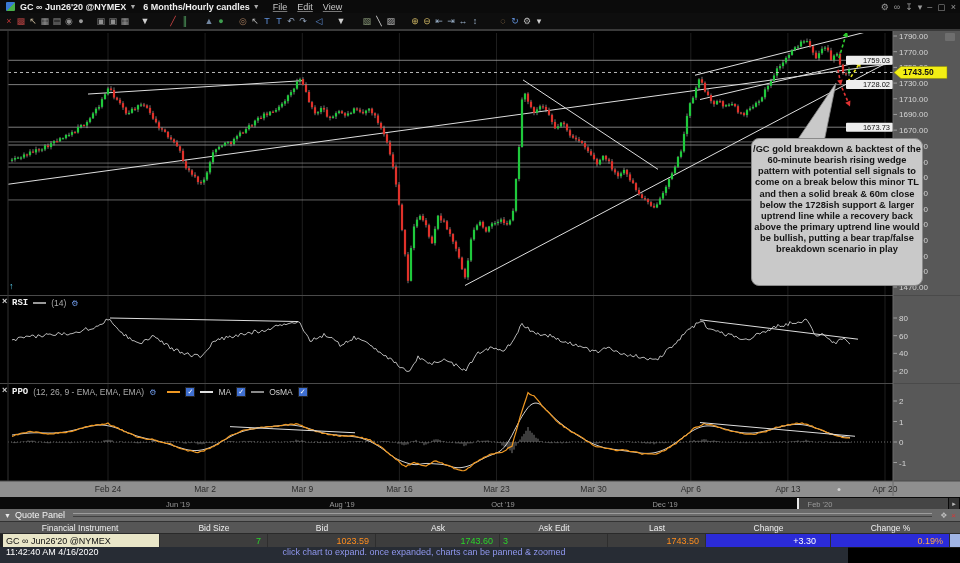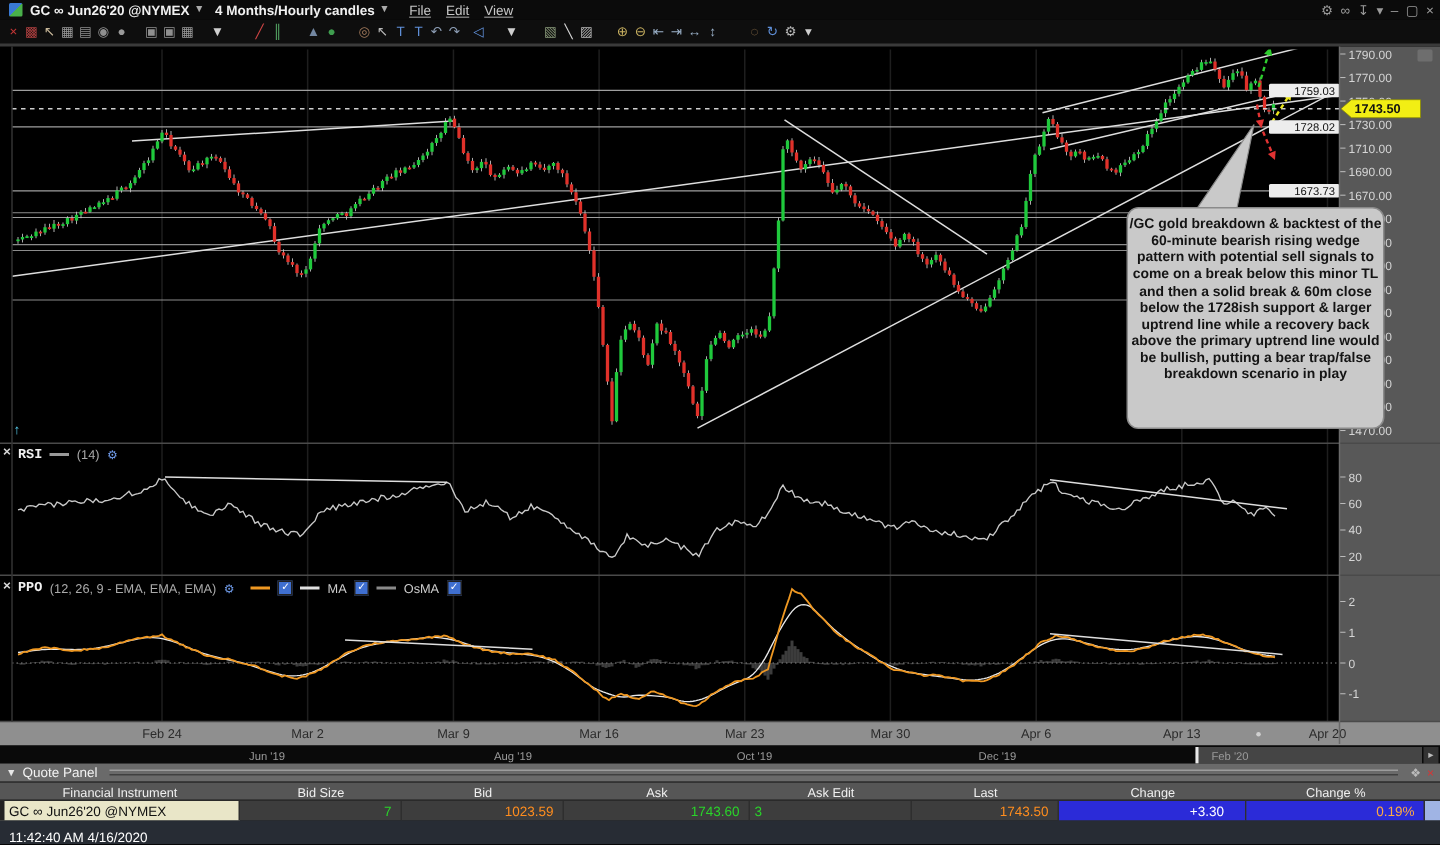--- a/index.html
+++ b/index.html
@@ -47,41 +47,41 @@
   .qcols div{color:#f0f0f0;font-size:8.5px;display:flex;align-items:center;justify-content:center;}
   .qrow{top:533px;height:13px;background:#3d3d3d;border-top:1px solid #2a2a2a;border-bottom:1px solid #1a1a1a;}
   .qrow div{font-size:9px;display:flex;align-items:center;justify-content:flex-end;padding-right:6px;box-sizing:border-box;border-right:1px solid #2e2e2e;}
   .qinst{background:#e9e6c8;color:#111!important;justify-content:flex-start!important;padding-left:3px;border-left:3px solid #222;}
   .qgreen{color:#2ad42a;}
   .qorange{color:#ff8d1e;}
   .qblue{background:#2b2bd8!important;color:#fff;}
   .qblue2{background:#2b2bd8!important;color:#ffab40;}
   .qscroll{background:#a0b4e4!important;border-right:none!important;}
   
-  .statusbar{position:absolute;left:0;top:547px;width:960px;height:16px;background:#272c34;z-index:5;
-             display:flex;align-items:flex-end;font-size:9px;}
+  .statusbar{position:absolute;left:0;top:547px;width:848px;height:16px;background:#272c34;z-index:5;
+             display:flex;align-items:flex-start;font-size:9px;}
   .stime{color:#fff;margin-left:6px;}
   .shint{position:absolute;left:50%;transform:translateX(-50%);color:#8f97ee;}
   
   .ovl{position:absolute;z-index:2;}
   .tlarrow{position:absolute;left:949px;top:498px;width:10px;height:11px;background:#333;color:#bbb;
            font-size:7px;line-height:11px;text-align:center;z-index:5;}
   svg{position:absolute;left:0;top:0;z-index:1;}
   svg text{font-family:"Liberation Sans",sans-serif;}
 </style>
 </head>
 <body>
 
 <div class="app">
 
   <div class="titlebar">
     <div class="appicon"></div>
     <span class="sym">GC ∞ Jun26'20 @NYMEX</span>
     <span class="caret">▼</span>
-    <span class="tf">4 Months/Hourly candles</span>
+    <span class="tf">6 Months/Hourly candles</span>
     <span class="caret">▼</span>
     <span class="menu">File</span>
     <span class="menu">Edit</span>
     <span class="menu">View</span>
     <span class="logo">RightSideOfTheChart.com</span>
     <div class="wctrl" id="wctrl">
         <span>⚙</span>
         <span>∞</span>
         <span>↧</span>
         <span>▾</span>
@@ -1322,14 +1322,15 @@
     <div class="qgreen">1743.60</div>
     <div class="qgreen" style="justify-content:flex-start;padding-left:3px;">3</div>
     <div class="qorange">1743.50</div>
     <div class="qblue" style="padding-right:14px;">+3.30</div>
     <div class="qblue2">0.19%</div>
     <div class="qscroll"></div>
   </div>
 
   <div class="statusbar">
     <span class="stime">11:42:40 AM 4/16/2020</span>
+    <span class="shint">click chart to expand. once expanded, charts can be panned &amp; zoomed</span>
   </div>
 </div>
 
 </body></html>

